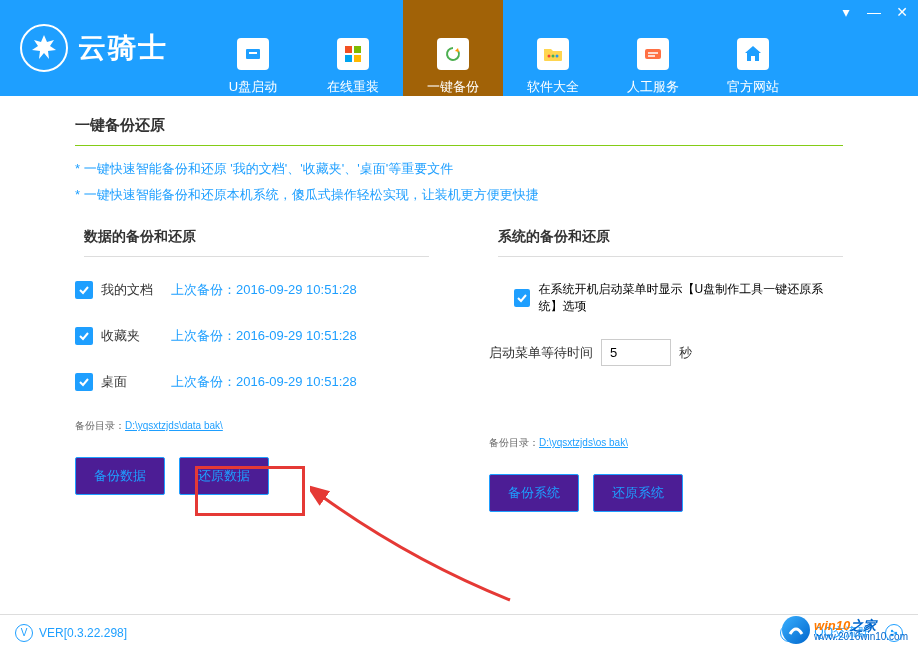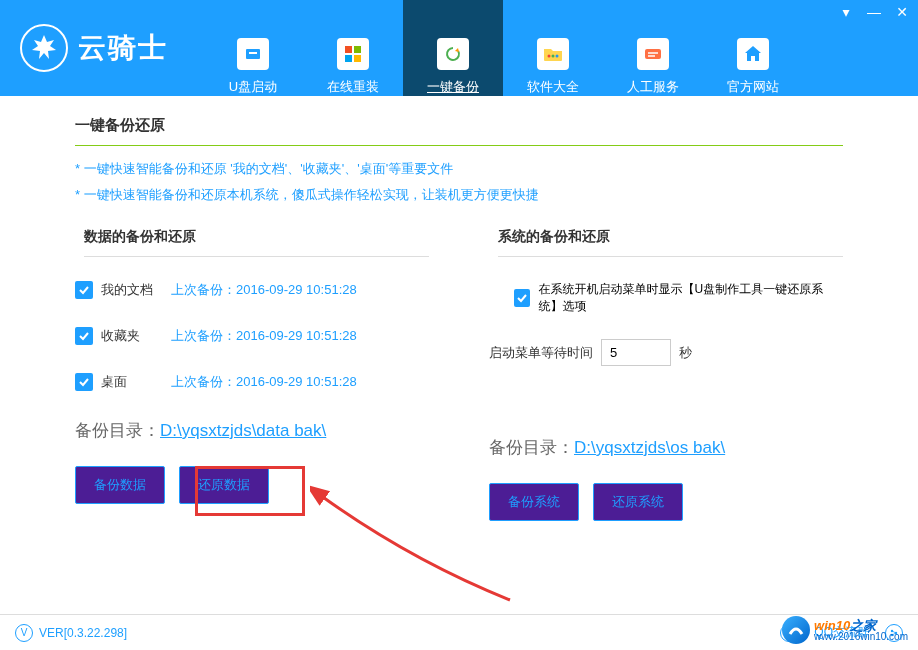--- a/index.html
+++ b/index.html
@@ -6,21 +6,21 @@
 body { width: 918px; height: 650px; background: #fff; position: relative; overflow: hidden; }
 
 .header { background: #1e9fff; height: 96px; display: flex; align-items: center; padding: 0 10px 0 20px; position: relative; }
 .logo-area { display: flex; align-items: center; gap: 10px; margin-right: 35px; }
 .logo-circle { width: 48px; height: 48px; border: 2px solid #fff; border-radius: 50%; display: flex; align-items: center; justify-content: center; }
 .logo-circle svg { width: 32px; height: 32px; }
 .logo-text { color: #fff; font-size: 28px; font-weight: bold; letter-spacing: 2px; }
 
 .nav-tabs { display: flex; height: 100%; }
 .nav-tab { width: 100px; height: 100%; display: flex; flex-direction: column; align-items: center; justify-content: flex-end; color: #fff; cursor: pointer; gap: 8px; }
-.nav-tab.active { background: #0c4a6e; text-decoration: underline; }
+.nav-tab.active { background: #a16207; }
 .nav-tab-icon { width: 32px; height: 32px; background: #fff; border-radius: 4px; display: flex; align-items: center; justify-content: center; }
 .nav-tab-label { font-size: 13px; }
 
 .window-controls { position: absolute; top: 4px; right: 8px; display: flex; gap: 12px; }
 .window-btn { width: 16px; height: 16px; color: #fff; cursor: pointer; font-size: 14px; display: flex; align-items: center; justify-content: center; }
 
 .content { padding: 20px 75px; }
 .section-title { font-size: 15px; font-weight: bold; color: #333; padding-bottom: 10px; border-bottom: 1px solid #84cc16; margin-bottom: 14px; }
 .hint { color: #1e9fff; font-size: 13px; margin-bottom: 8px; }
 
@@ -29,21 +29,21 @@
 .panel-left { padding-right: 30px; }
 .panel-right { padding-left: 30px; }
 .panel-title { font-size: 14px; font-weight: bold; color: #333; padding-bottom: 10px; border-bottom: 1px solid #ddd; margin-bottom: 24px; margin-left: 9px; }
 
 .check-row { display: flex; align-items: center; margin-bottom: 28px; font-size: 13px; }
 .checkbox { width: 18px; height: 18px; background: #1e9fff; border-radius: 2px; display: inline-flex; align-items: center; justify-content: center; margin-right: 8px; cursor: pointer; }
 .checkbox svg { width: 12px; height: 12px; }
 .check-label { color: #333; width: 70px; }
 .backup-info { color: #1e9fff; }
 
-.dir-row { font-size: 17px; color: #666; margin-top: 10px; margin-bottom: 24px; }
+.dir-row { font-size: 10px; color: #666; margin-top: 10px; margin-bottom: 24px; }
 .dir-link { color: #1e9fff; text-decoration: underline; cursor: pointer; }
 
 .btn-row { display: flex; gap: 14px; }
 .btn { border: 1px solid #1e9fff; background: #4c1d95; color: #1e9fff; padding: 9px 18px; font-size: 13px; cursor: pointer; border-radius: 2px; }
 .highlight-box { position: absolute; border: 3px solid #e53935; left: 195px; top: 466px; width: 110px; height: 50px; pointer-events: none; }
 
 .system-option { font-size: 12px; display: flex; align-items: center; margin-bottom: 24px; padding-left: 25px; }
 .wait-row { display: flex; align-items: center; gap: 8px; font-size: 13px; color: #333; margin-bottom: 70px; }
 .wait-input { border: 1px solid #ccc; padding: 5px 8px; width: 70px; font-size: 13px; }
 

